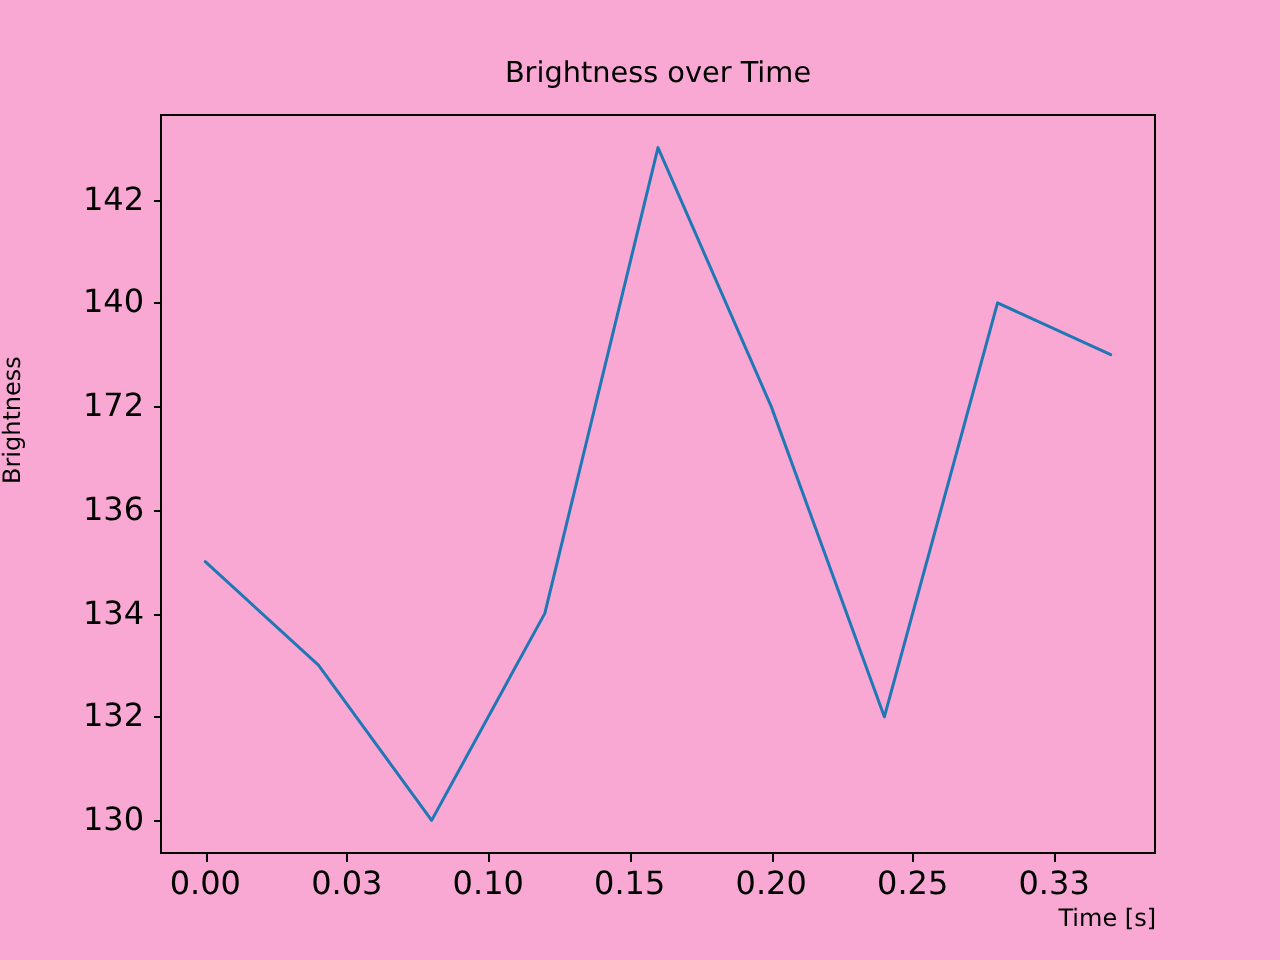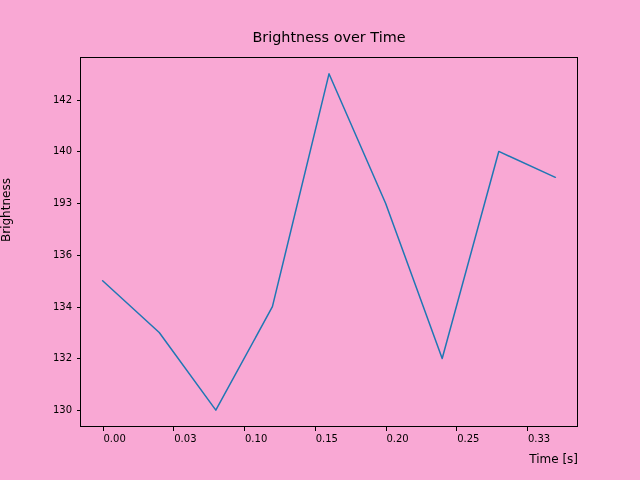--- a/index.html
+++ b/index.html
@@ -46,33 +46,32 @@
   #plot-svg {
     position: absolute;
     left: 80px;
     top: 57px;
     width: 498px;
     height: 370px;
     overflow: visible;
   }
   .tick-label {
     position: absolute;
-    font-size: 10px;
+    font-size: 16px;
     color: #000000;
     white-space: nowrap;
     line-height: 1;
   }
   .ytick-label {
     text-align: right;
     transform: translateY(-50%);
   }
   .xtick-label {
     text-align: left;
     transform: translateX(-50%);
-    margin-left: 12px;
   }
   .tick-mark {
     position: absolute;
     background: #000000;
   }
   .ytick-mark {
     width: 3.5px;
     height: 1px;
     left: 76.5px;
   }
@@ -116,21 +115,21 @@
 
   <svg id="plot-svg" viewBox="0 0 498 370" preserveAspectRatio="none">
     <polyline id="data-line" fill="none" stroke="#1f77b4" stroke-width="1.5" stroke-linecap="round" stroke-linejoin="round" points="22.64,223.81 79.23,275.56 135.82,353.18 192.41,249.69 249.00,16.82 305.59,146.19 362.18,301.43 418.77,94.44 475.36,120.31"></polyline>
   </svg>
 
   <div id="ytick-labels">
       <div class="tick-label ytick-label" style="left: 30px; width: 42px; top: 410.182px;">130</div>
       <div class="tick-label ytick-label" style="left: 30px; width: 42px; top: 358.434px;">132</div>
       <div class="tick-label ytick-label" style="left: 30px; width: 42px; top: 306.685px;">134</div>
       <div class="tick-label ytick-label" style="left: 30px; width: 42px; top: 254.937px;">136</div>
-      <div class="tick-label ytick-label" style="left: 30px; width: 42px; top: 203.189px;">193</div>
+      <div class="tick-label ytick-label" style="left: 30px; width: 42px; top: 203.189px;">172</div>
       <div class="tick-label ytick-label" style="left: 30px; width: 42px; top: 151.441px;">140</div>
       <div class="tick-label ytick-label" style="left: 30px; width: 42px; top: 99.6923px;">142</div>
     </div>
   <div id="ytick-marks">
       <div class="tick-mark ytick-mark" style="top: 410.182px;"></div>
       <div class="tick-mark ytick-mark" style="top: 358.434px;"></div>
       <div class="tick-mark ytick-mark" style="top: 306.685px;"></div>
       <div class="tick-mark ytick-mark" style="top: 254.937px;"></div>
       <div class="tick-mark ytick-mark" style="top: 203.189px;"></div>
       <div class="tick-mark ytick-mark" style="top: 151.441px;"></div>

